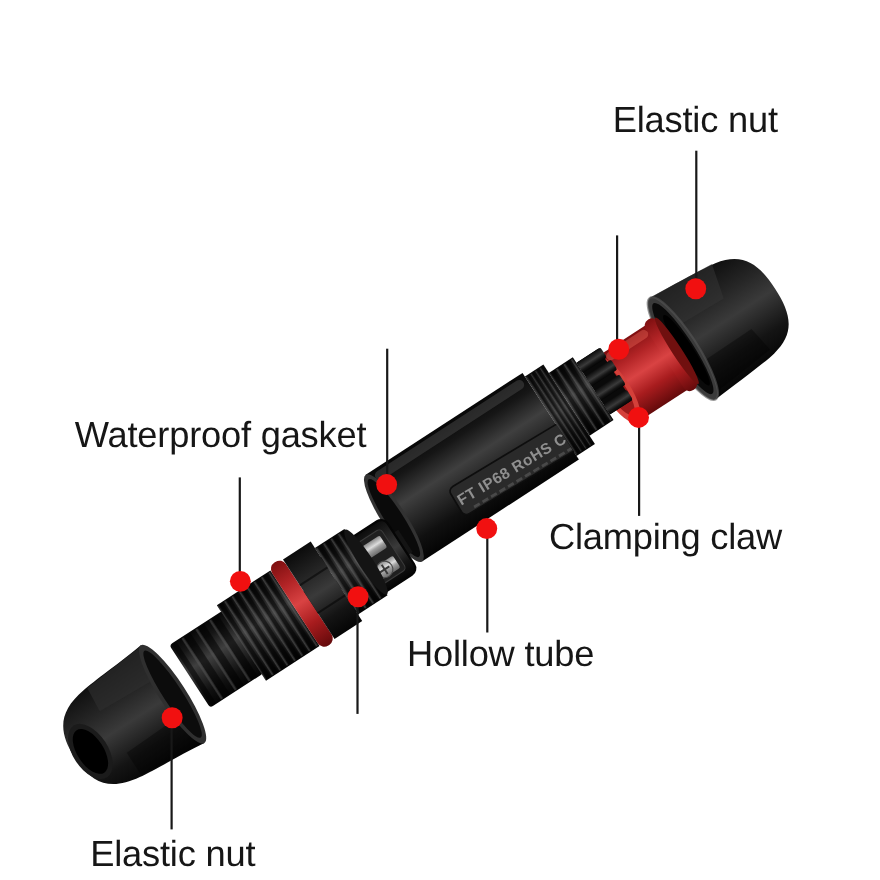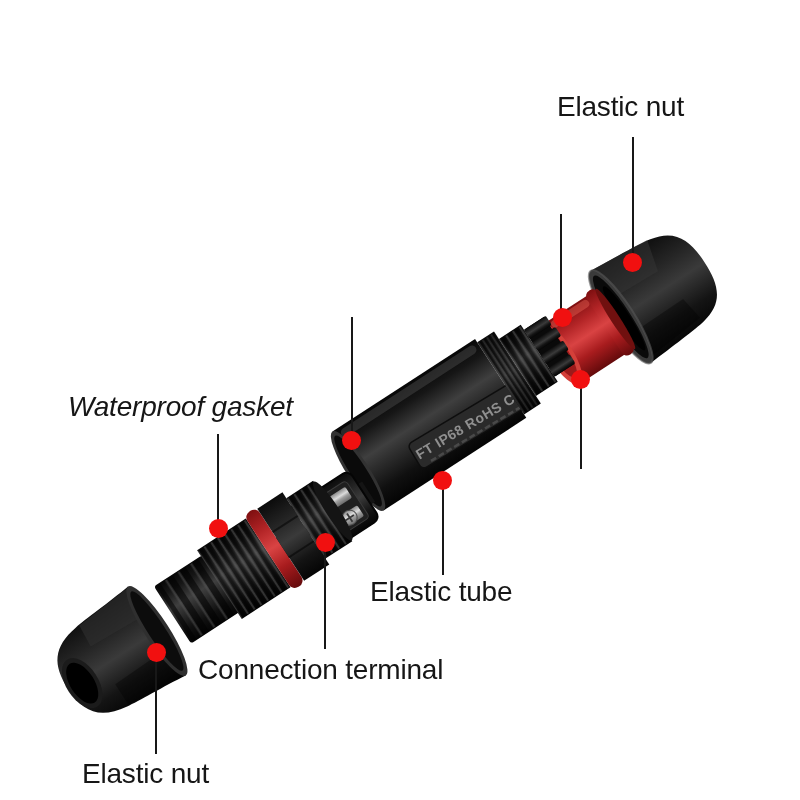--- a/index.html
+++ b/index.html
@@ -1,19 +1,19 @@
 <!DOCTYPE html>
 <html><head>
 <meta charset="utf-8">
 <style>
   html,body{margin:0;padding:0;background:#ffffff;}
   .stage{position:relative;width:800px;height:800px;background:#ffffff;overflow:hidden;
          font-family:"Liberation Sans",sans-serif;}
   .stage svg{position:absolute;left:0;top:0;}
-  .label{position:absolute;font-size:28px;line-height:1.18;color:#161616;white-space:nowrap;
+  .label{position:absolute;font-size:33px;line-height:1.18;color:#161616;white-space:nowrap;
          letter-spacing:-0.2px;font-weight:400;z-index:30;}
   .leader{position:absolute;width:2px;background:#181818;z-index:20;}
   .dot{position:absolute;width:19px;height:19px;border-radius:50%;background:#f11010;z-index:25;}
 </style>
 </head>
 <body>
 
 <div class="stage">
 
   <svg width="800" height="800" viewBox="0 0 800 800">
@@ -174,18 +174,18 @@
   <div class="dot" style="left:623px;top:253px;"></div>
   <div class="dot" style="left:553px;top:308px;"></div>
   <div class="dot" style="left:342px;top:431px;"></div>
   <div class="dot" style="left:209px;top:519px;"></div>
   <div class="dot" style="left:571px;top:370px;"></div>
   <div class="dot" style="left:433px;top:471px;"></div>
   <div class="dot" style="left:316px;top:533px;"></div>
   <div class="dot" style="left:147px;top:643px;"></div>
 
   <div class="label" style="left:557px;top:90px;">Elastic nut</div>
-  <div class="label" style="left:68px;top:390px;font-style:italic;">Waterproof gasket</div>
-  <div class="label" style="left:370px;top:575px;">Elastic tube</div>
-  <div class="label" style="left:198px;top:653px;">Connection terminal</div>
+  <div class="label" style="left:68px;top:376px;">Waterproof gasket</div>
+  <div class="label" style="left:499px;top:469px;">Clamping claw</div>
+  <div class="label" style="left:370px;top:575px;">Hollow tube</div>
   <div class="label" style="left:82px;top:757px;">Elastic nut</div>
 
 </div>
 
 </body></html>

